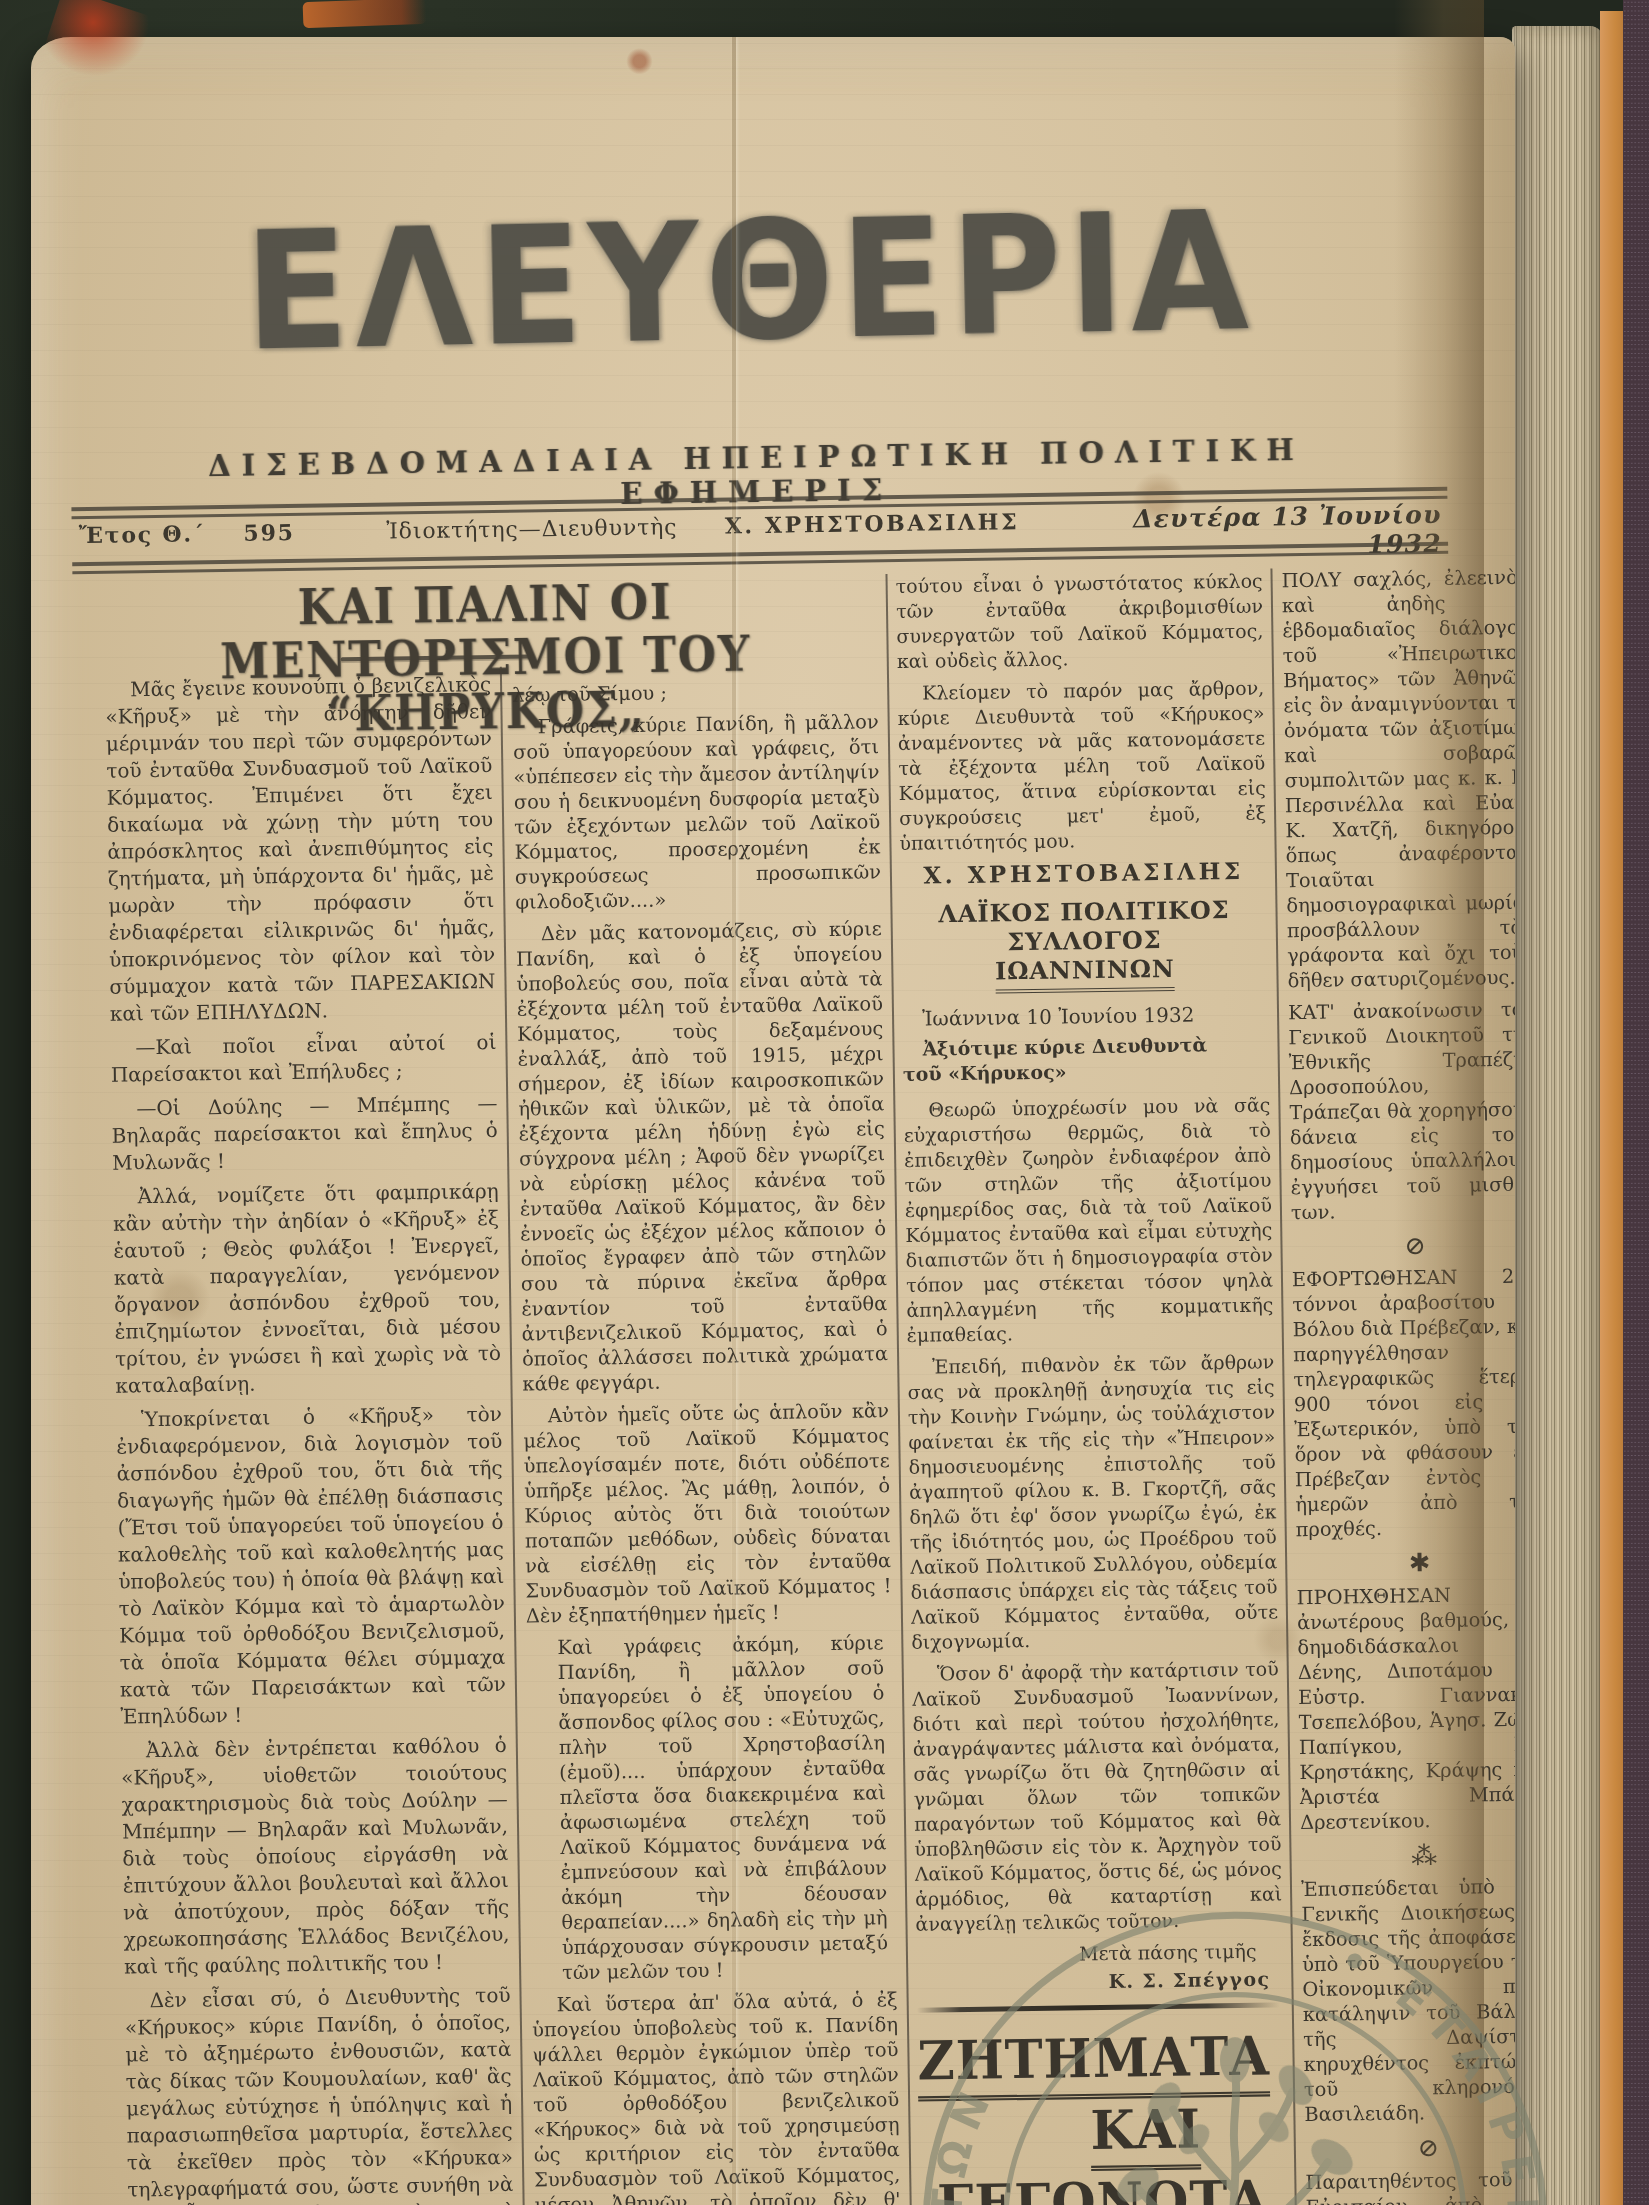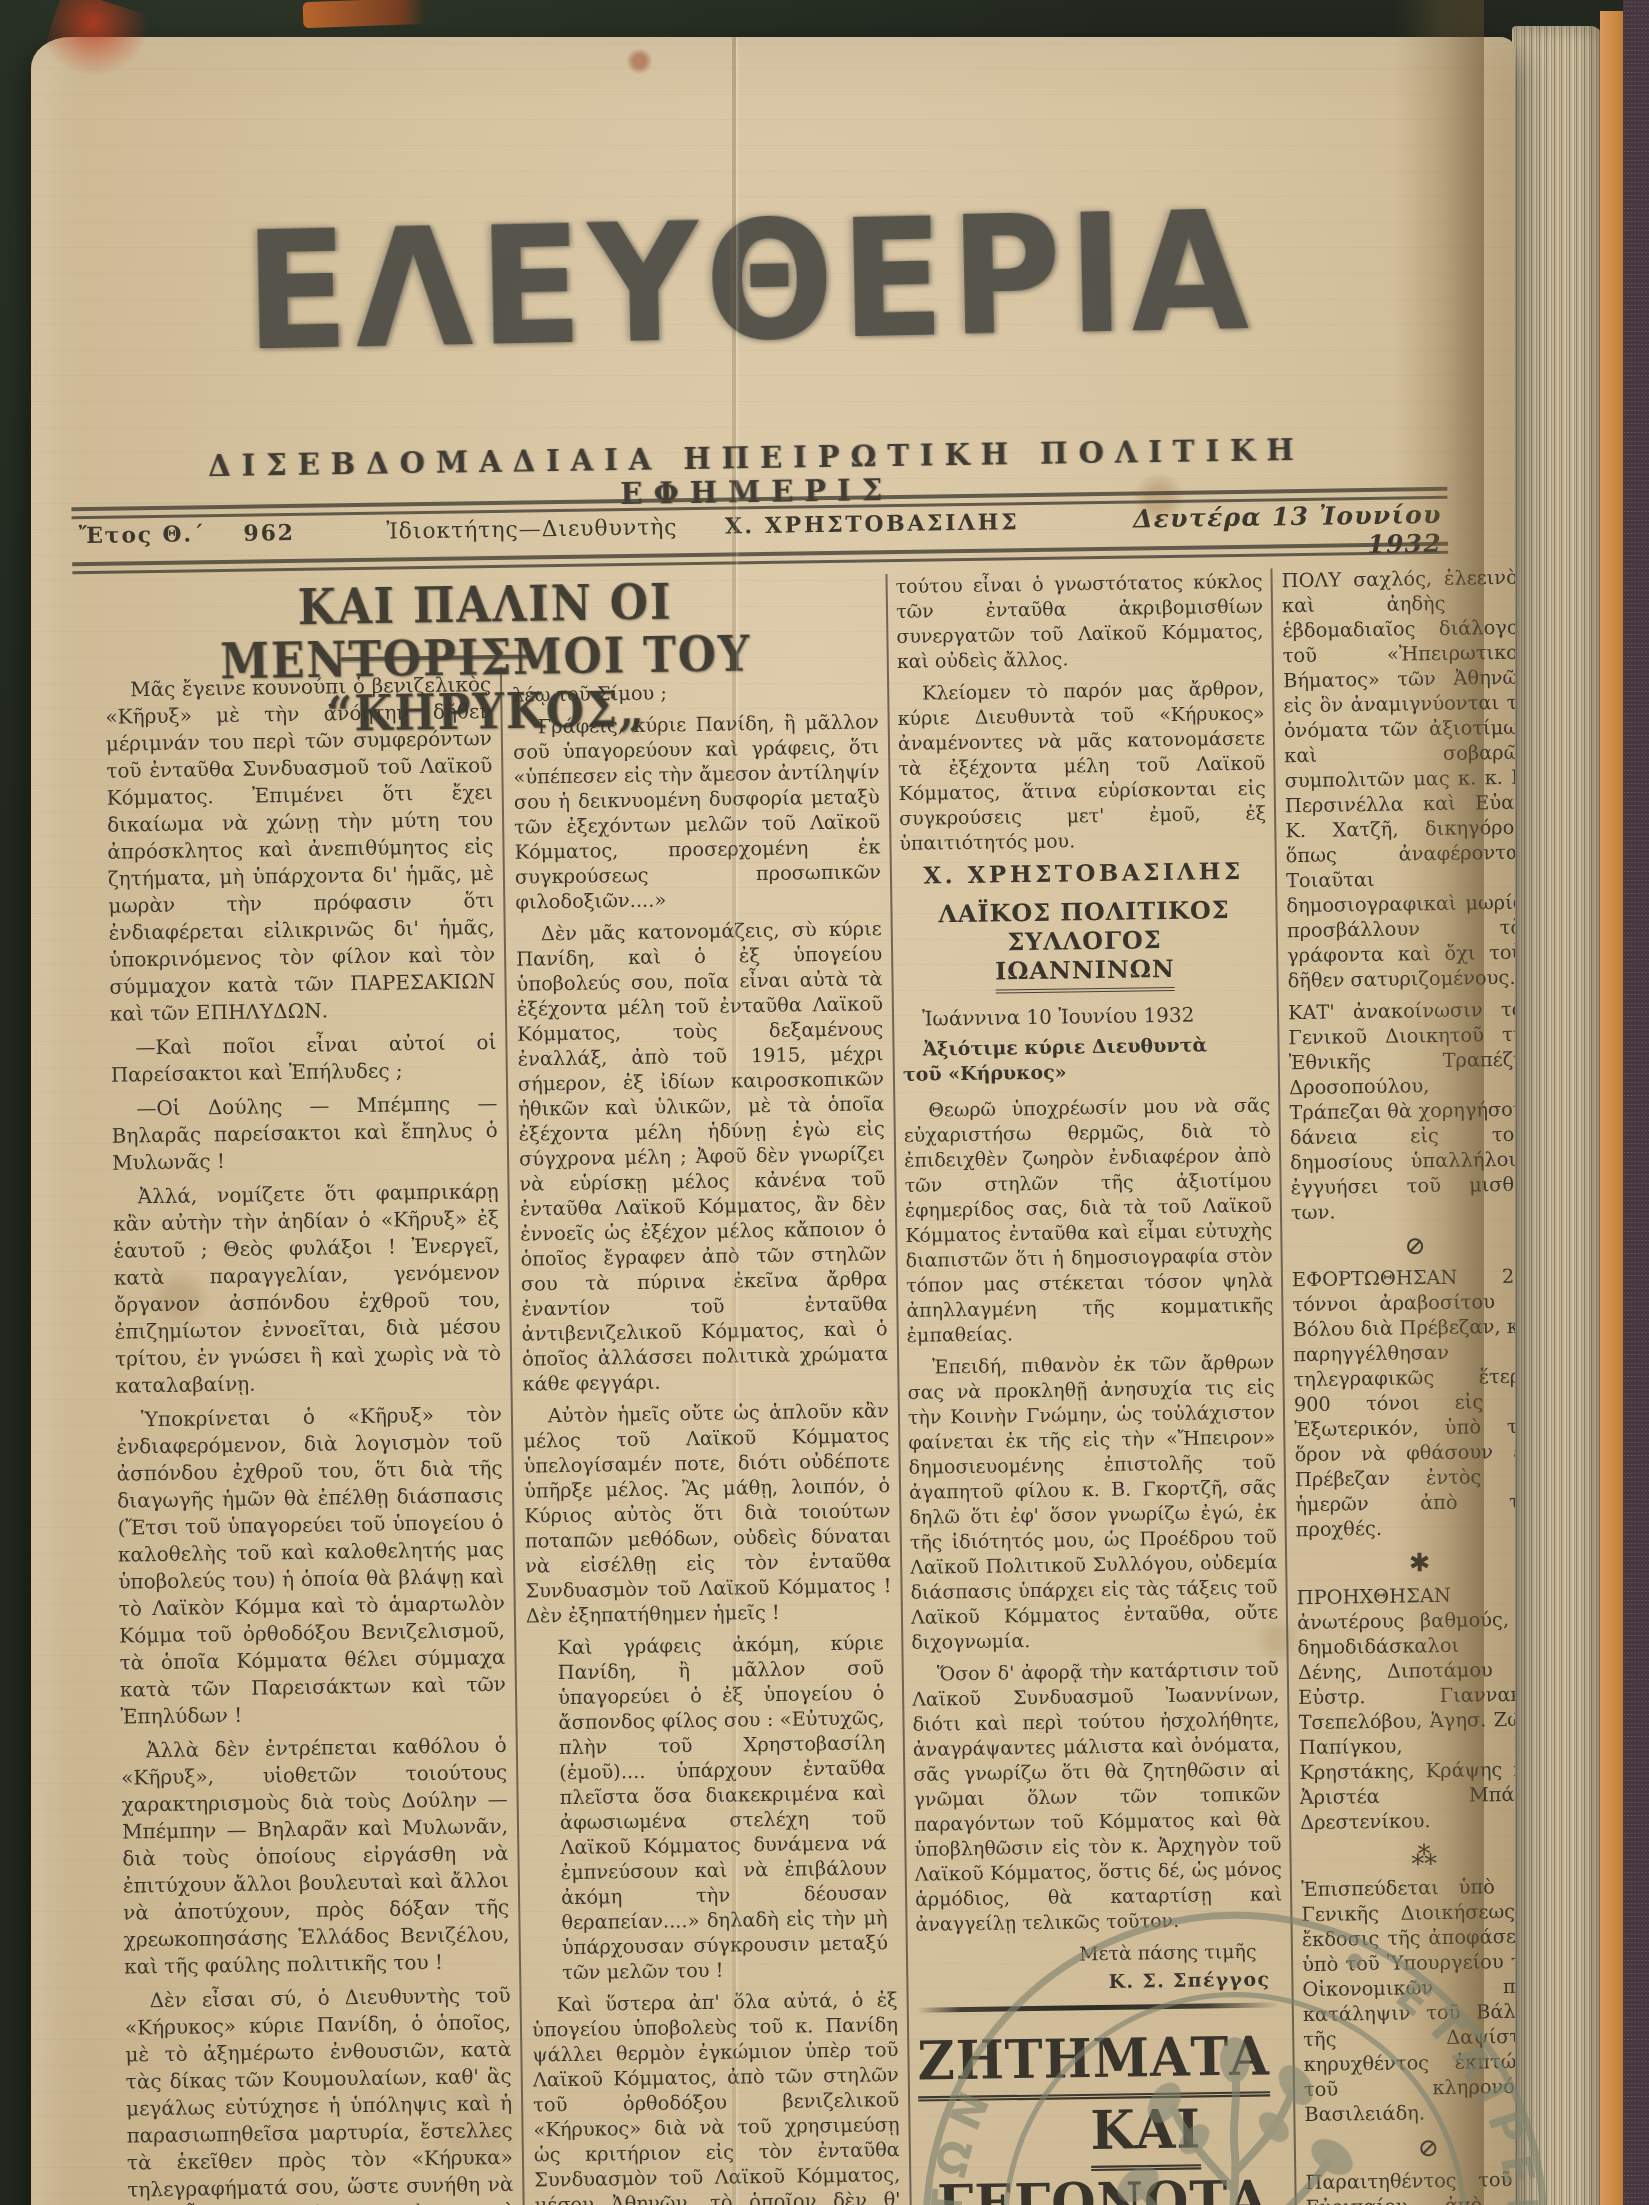--- a/index.html
+++ b/index.html
@@ -119,21 +119,21 @@
 
     <div class="pg">
 
       <div class="mast-title">ΕΛΕΥΘΕΡΙΑ</div>
       <div class="mast-sub">ΔΙΣΕΒΔΟΜΑΔΙΑΙΑ ΗΠΕΙΡΩΤΙΚΗ ΠΟΛΙΤΙΚΗ ΕΦΗΜΕΡΙΣ</div>
 
       <div class="drule r1"></div>
       <div class="info">
         <span class="yr">
           <b>Ἔτος Θ.΄</b>&nbsp;&nbsp;&nbsp;
-          <b>962</b>
+          <b>595</b>
         </span>
         <span class="own">
           <span>Ἰδιοκτήτης—Διευθυντὴς</span>&nbsp;&nbsp;&nbsp;&nbsp;&nbsp;
           <b>Χ. ΧΡΗΣΤΟΒΑΣΙΛΗΣ</b>
         </span>
         <span class="dt">Δευτέρα 13 Ἰουνίου 1932</span>
       </div>
       <div class="drule r2"></div>
 
       <div class="headline">ΚΑΙ ΠΑΛΙΝ ΟΙ ΜΕΝΤΟΡΙΣΜΟΙ ΤΟΥ “ΚΗΡΥΚΟΣ„</div>

